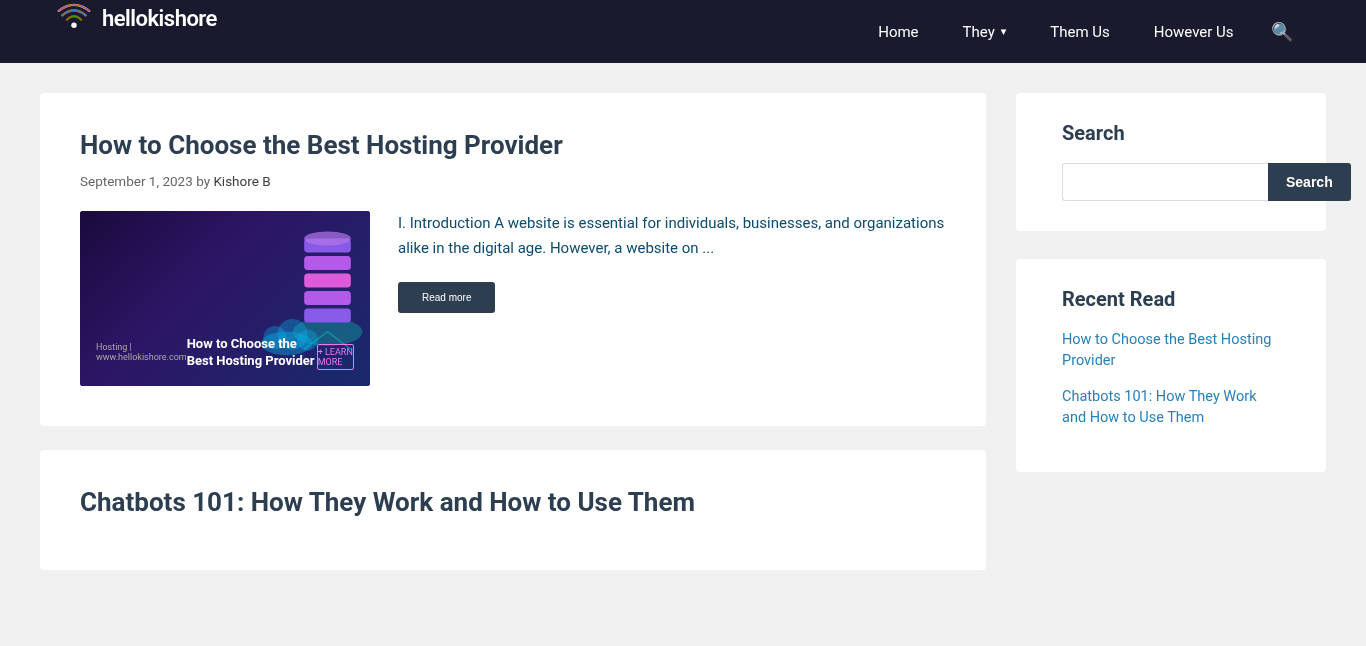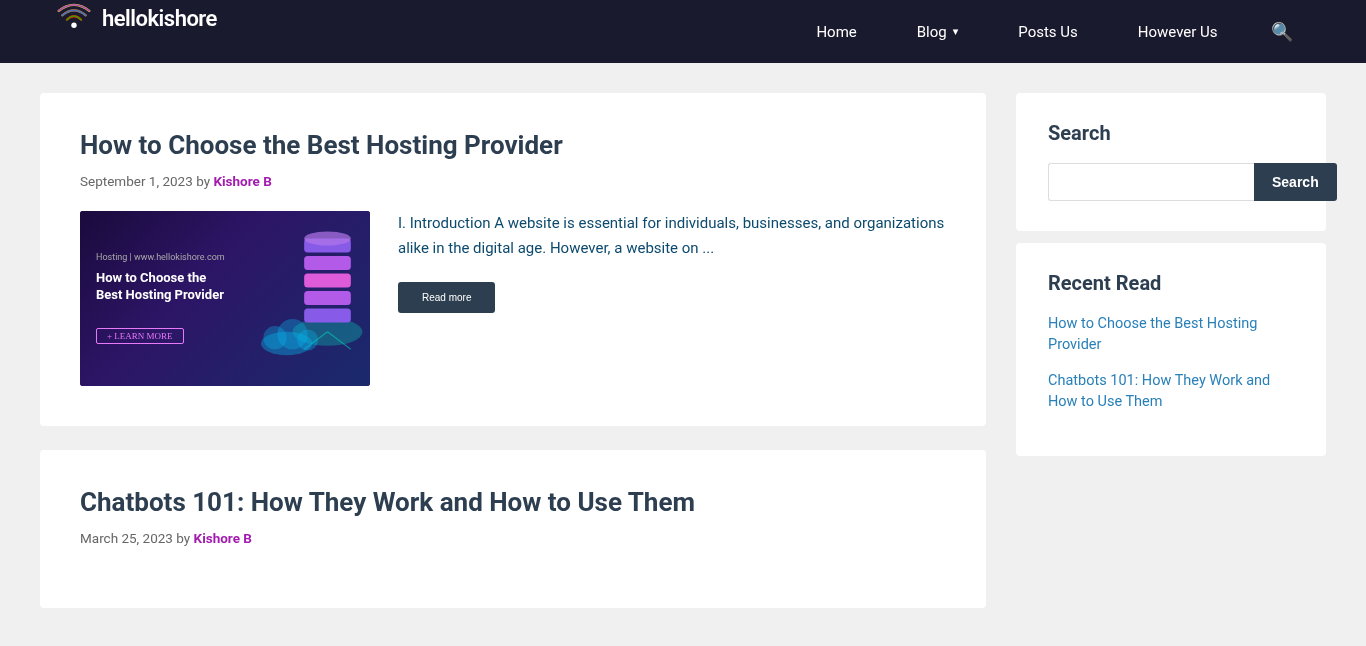--- a/index.html
+++ b/index.html
@@ -26,21 +26,21 @@
     }
     .logo-text {
       color: #fff;
       font-size: 22px;
       font-weight: 600;
       letter-spacing: -0.5px;
     }
     .nav-links {
       display: flex;
       align-items: center;
-      gap: 16px;
+      gap: 0;
     }
     .nav-link {
       color: #fff;
       text-decoration: none;
       padding: 0 22px;
       height: 63px;
       display: flex;
       align-items: center;
       font-size: 15px;
       transition: background 0.2s;
@@ -88,45 +88,44 @@
       color: #2c3e50;
       margin-bottom: 10px;
       line-height: 1.3;
     }
     .article-meta {
       font-size: 13.5px;
       color: #666;
       margin-bottom: 22px;
     }
     .article-meta a {
-      color: #a21caf;
-      text-decoration: none;
-      font-weight: 700;
+      color: #404040;
+      text-decoration: none;
+      font-weight: 400;
     }
     .article-body {
       display: flex;
       gap: 28px;
       align-items: flex-start;
     }
     .article-image {
       width: 290px;
       height: 175px;
       flex-shrink: 0;
       border-radius: 3px;
       overflow: hidden;
       background: #1a0a3c;
       position: relative;
     }
     .article-image-placeholder {
       width: 100%;
       height: 100%;
       background: linear-gradient(135deg, #1a0a3c 0%, #2d1566 40%, #1a2a6c 100%);
       display: flex;
-      flex-direction: column;
-      align-items: flex-start;
+      align-items: flex-end;
       justify-content: center;
       padding: 16px;
       position: relative;
       overflow: hidden;
     }
     .img-site-label {
       color: #aaa;
       font-size: 9px;
       margin-bottom: 8px;
     }
@@ -136,24 +135,23 @@
       font-weight: 700;
       line-height: 1.3;
       max-width: 130px;
       z-index: 2;
     }
     .img-learn-more {
       color: #e879f9;
       font-size: 9px;
       margin-top: 24px;
       border: 1px solid #e879f9;
-      padding: 2px 10px;
+      padding: 2px 0;
       border-radius: 2px;
       z-index: 2;
-      font-family: Liberation Serif, serif;
     }
     .img-decoration {
       position: absolute;
       right: -10px;
       top: 10px;
       width: 140px;
       height: 140px;
     }
     .article-excerpt {
       flex: 1;
@@ -172,22 +170,22 @@
       font-size: 10px;
       font-weight: 500;
       cursor: pointer;
       border: none;
     }
 
     
     .sidebar-widget {
       background: #fff;
       border-radius: 4px;
-      padding: 28px 32px 30px;
-      margin-bottom: 12px;
+      padding: 28px 46px 30px;
+      margin-bottom: 28px;
     }
     .widget-title {
       font-size: 20px;
       font-weight: 700;
       color: #2c3e50;
       margin-bottom: 18px;
     }
     .search-widget-form {
       display: flex;
       gap: 0;
@@ -242,24 +240,24 @@
       <path d="M3 12 Q20 -1 37 12" stroke="#ffff00" stroke-width="2.5" fill="none" stroke-linecap="round"></path>
       <path d="M12 22 Q20 14 28 22" stroke="#00cc00" stroke-width="2" fill="none" stroke-linecap="round" opacity="0.7"></path>
       <path d="M7 17 Q20 6 33 17" stroke="#0066ff" stroke-width="2" fill="none" stroke-linecap="round" opacity="0.7"></path>
       <path d="M3 12 Q20 -1 37 12" stroke="#8800ff" stroke-width="2" fill="none" stroke-linecap="round" opacity="0.7"></path>
     </svg>
     <span class="logo-text">hellokishore</span>
   </a>
   <div class="nav-links">
     <a class="nav-link" href="#">Home</a>
     <a class="nav-link has-dropdown" href="#">
-      <span>Blog</span>
+      <span>They</span>
       <span class="dropdown-arrow">▾</span>
     </a>
-    <a class="nav-link" href="#">Posts Us</a>
+    <a class="nav-link" href="#">Them Us</a>
     <a class="nav-link" href="#">However Us</a>
     <span class="nav-search-icon">🔍</span>
   </div>
 </nav>
 
 <div class="page-wrapper">
 
   <main class="main-content">
 
     <article class="article-card">
@@ -297,25 +295,20 @@
         </div>
         <div class="article-excerpt-wrap">
           <p class="article-excerpt">I. Introduction A website is essential for individuals, businesses, and organizations alike in the digital age. However, a website on ...</p>
           <button class="read-more-btn">Read more</button>
         </div>
       </div>
     </article>
 
     <article class="article-card">
       <h2 class="article-title">Chatbots 101: How They Work and How to Use Them</h2>
-      <div class="article-meta">
-        <span>March 25, 2023</span>
-        <span> by </span>
-        <a href="#">Kishore B</a>
-      </div>
     </article>
 
   </main>
 
   <aside class="sidebar">
 
     <div class="sidebar-widget">
       <h3 class="widget-title">Search</h3>
       <div class="search-widget-form">
         <input type="text" class="search-input" placeholder="" style="">

